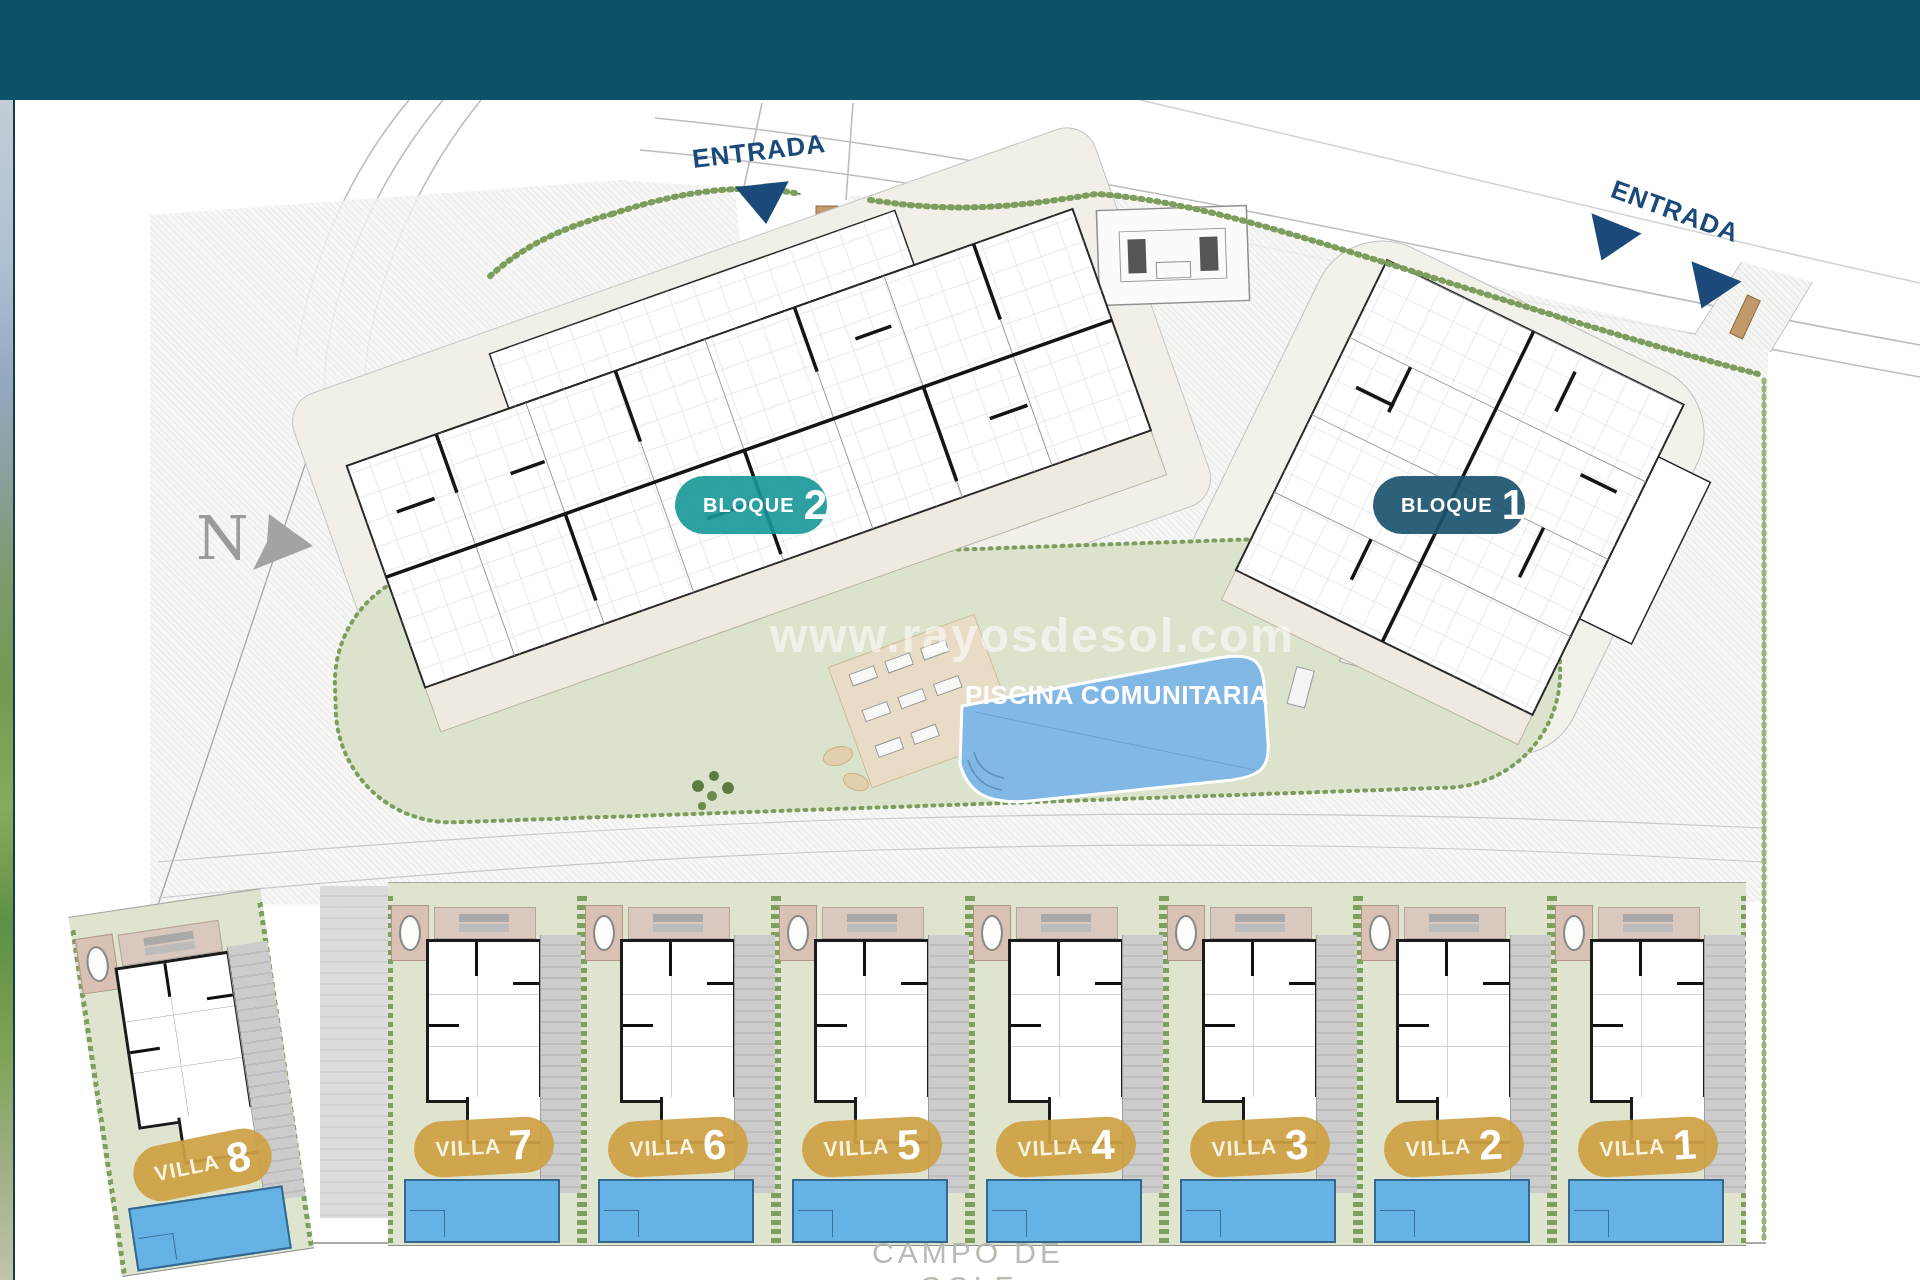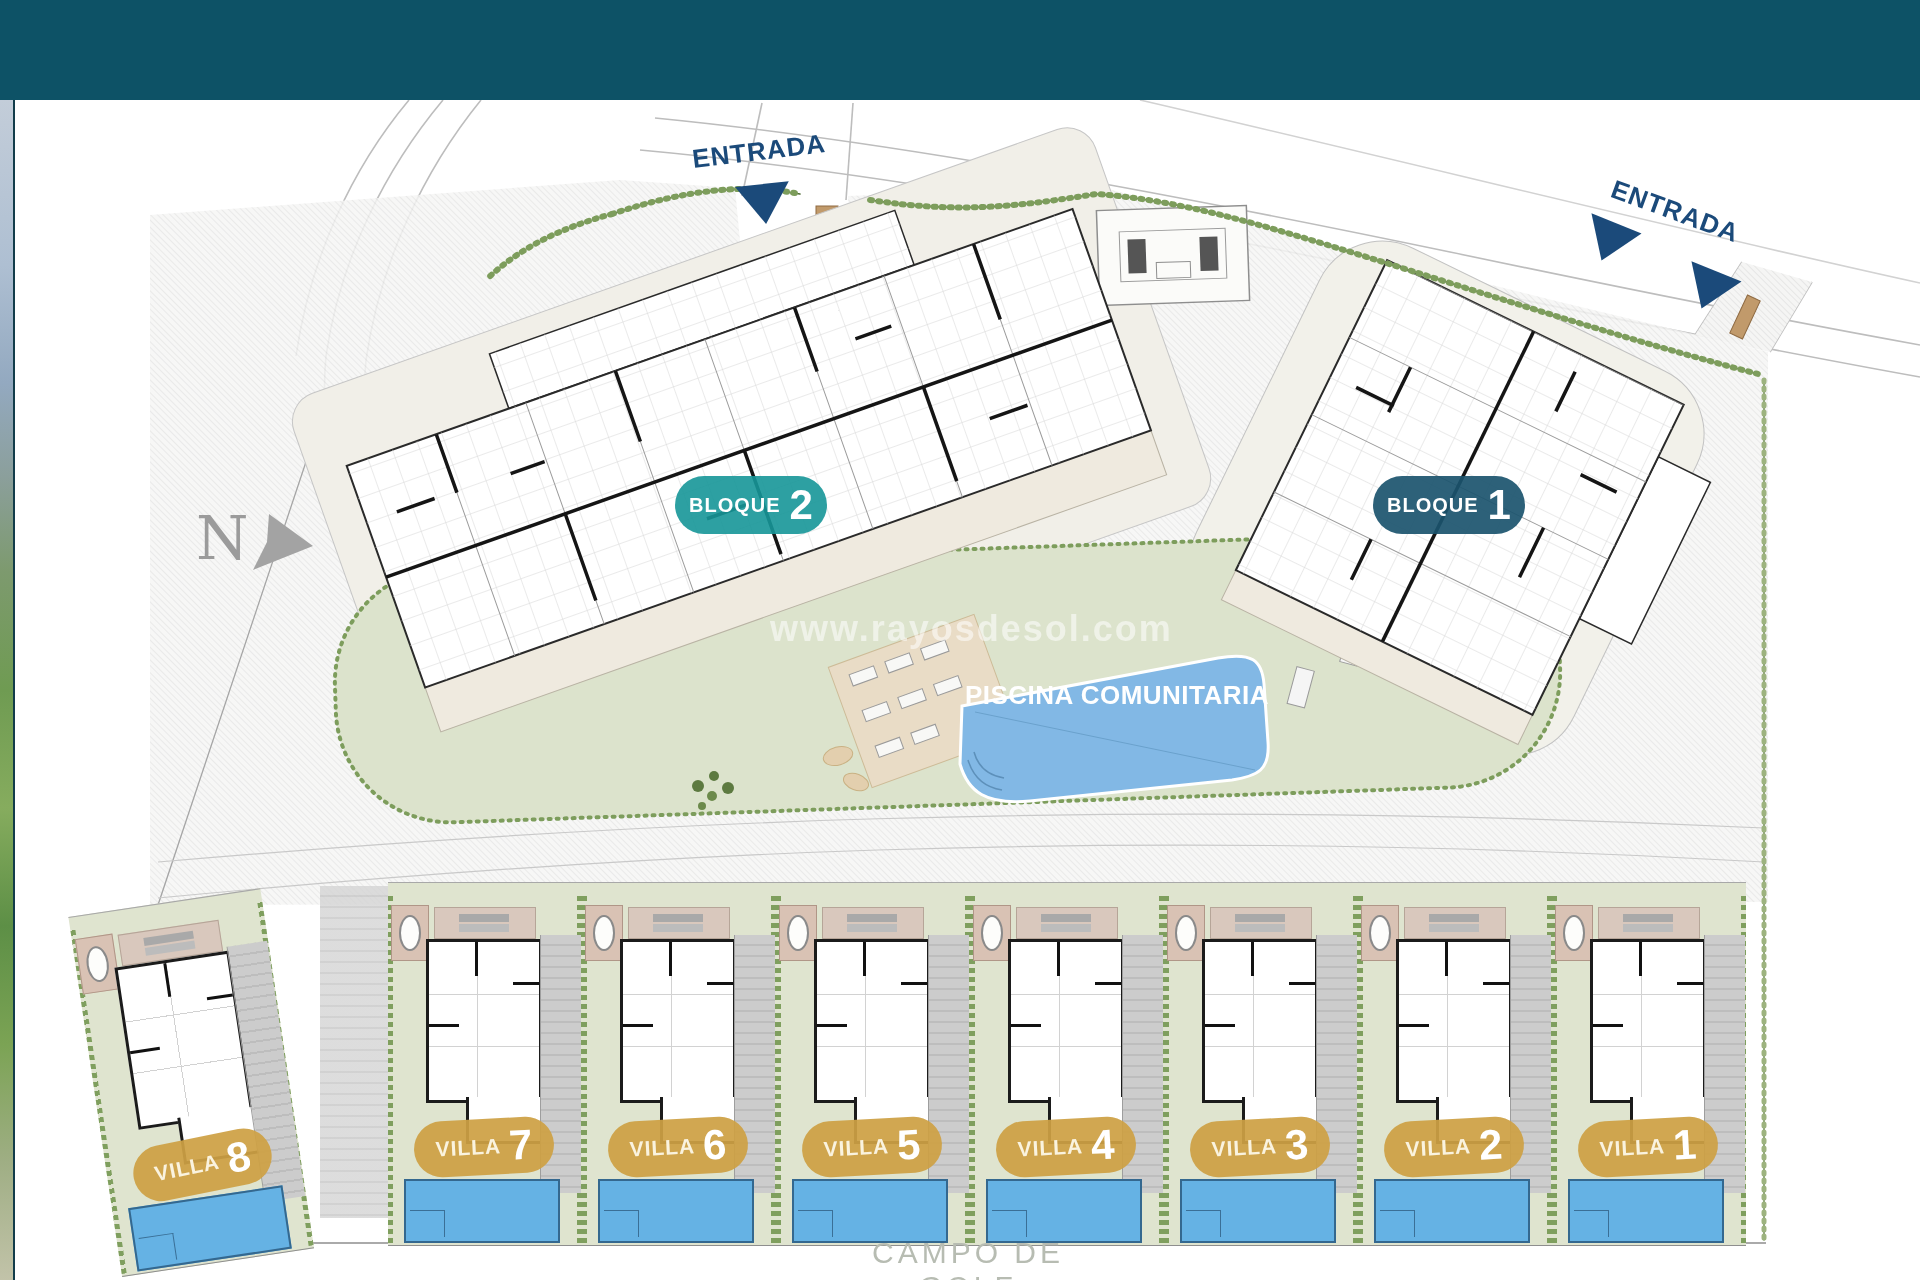--- a/index.html
+++ b/index.html
@@ -47,27 +47,27 @@
   .pool-step{left:4px;bottom:4px;width:34px;height:26px;border-top:1px solid #3a6f96;border-right:1px solid #3a6f96;}
 
   #villa-8{left:116px;top:888px;transform:rotate(-8.5deg);transform-origin:88% 92%;}
   #gap-drive{left:320px;top:886px;width:70px;height:332px;z-index:1;
       background:repeating-linear-gradient(180deg,#d4d4d4 0 9px,#c6c6c6 9px 11px);opacity:.8;}
 
   
   .entrada{color:#1b4a7a;font-weight:bold;font-size:26px;letter-spacing:1px;z-index:5;}
   .tri-down{width:0;height:0;border-left:27px solid rgba(0,0,0,0);border-right:27px solid rgba(0,0,0,0);
       border-top:40px solid #1b4a7a;z-index:5;}
-  .bloque-badge{width:152px;height:58px;border-radius:29px;display:flex;align-items:center;justify-content:center;gap:9px;z-index:5;}
+  .bloque-badge{width:152px;height:58px;border-radius:29px;display:flex;align-items:center;justify-content:flex-end;gap:9px;z-index:5;}
   .bloque-badge .bb-label{color:#fff;font-weight:bold;font-size:20px;letter-spacing:1px;}
   .bloque-badge .bb-num{color:#fff;font-weight:bold;font-size:42px;line-height:1;}
   #badge-bloque-2{left:675px;top:476px;background:rgba(22,150,152,0.9);}
   #badge-bloque-1{left:1373px;top:476px;background:rgba(27,84,110,0.92);}
   #pool-label{left:952px;top:680px;width:330px;text-align:center;color:#ffffff;font-weight:bold;font-size:26px;letter-spacing:.5px;z-index:5;}
-  #watermark{left:770px;top:608px;font-size:36px;letter-spacing:2px;color:rgba(255,255,255,0.55);font-weight:bold;z-index:5;}
+  #watermark{left:770px;top:608px;font-size:48px;letter-spacing:2px;color:rgba(255,255,255,0.55);font-weight:bold;z-index:5;}
   #golf-label{left:823px;top:1236px;width:290px;text-align:center;color:#b7bcb2;font-size:30px;letter-spacing:4px;z-index:5;}
   #north{left:196px;top:508px;z-index:5;display:flex;align-items:flex-start;}
   #north .n-letter{font-family:"DejaVu Serif",serif;font-size:60px;color:#9b9b9b;line-height:1;}
   #entrada-top{left:692px;top:136px;transform:rotate(-7deg);}
   #tri-entrada-top{left:737px;top:184px;transform:rotate(-6deg);}
   #entrada-right{left:1608px;top:196px;transform:rotate(20deg);}
   #tri-entrada-r1{left:1582px;top:222px;transform:rotate(22deg);}
   #tri-entrada-r2{left:1682px;top:270px;transform:rotate(22deg);}
 </style>
 </head>

